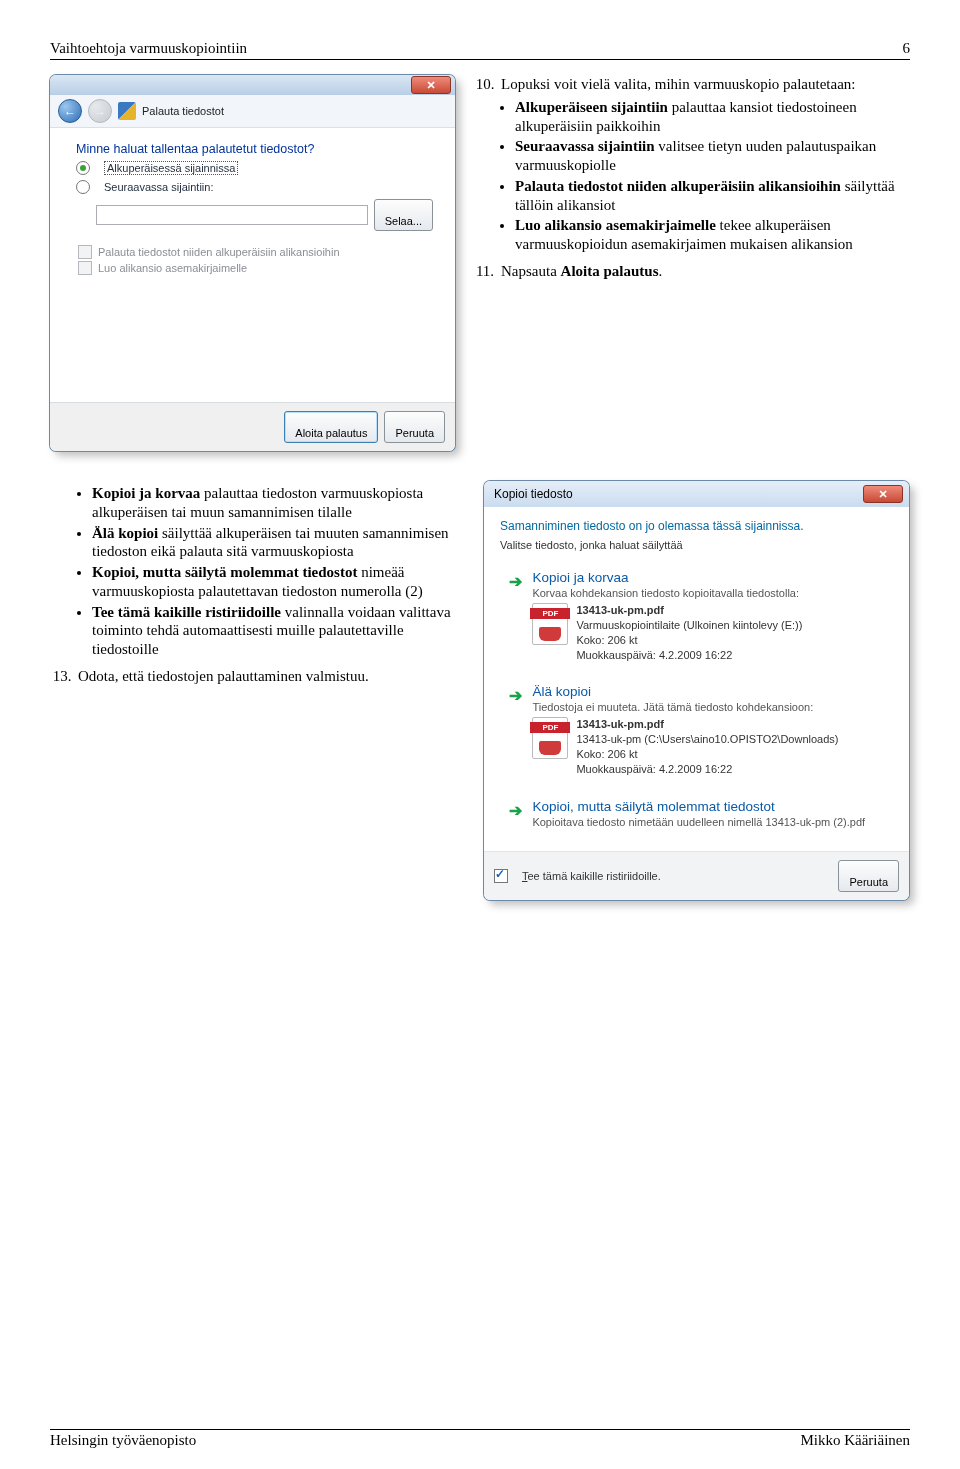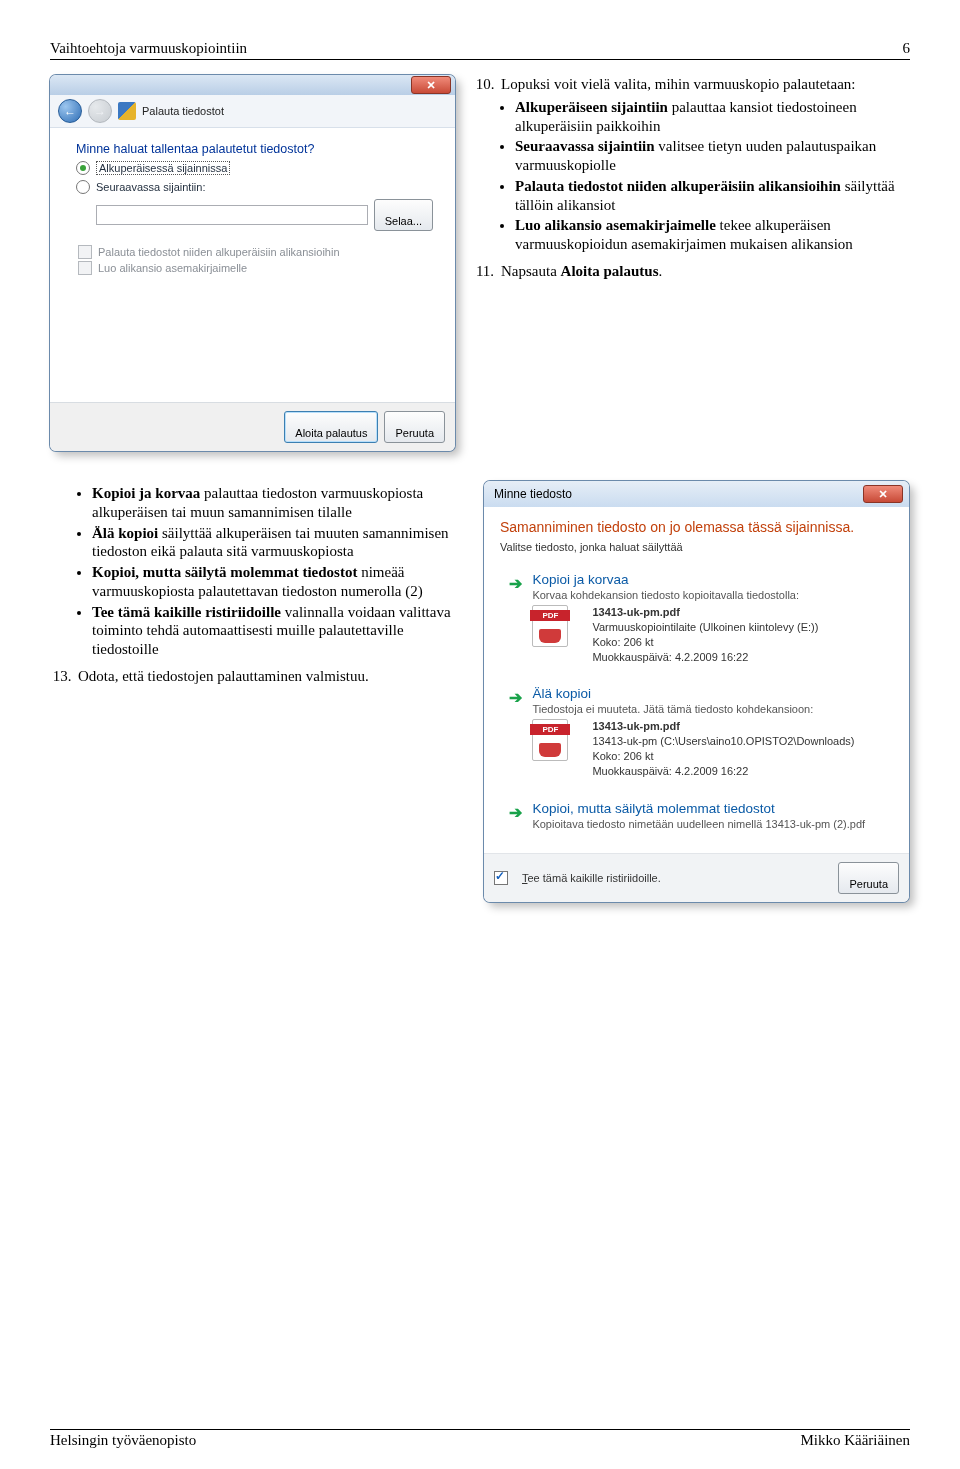--- a/index.html
+++ b/index.html
@@ -74,21 +74,21 @@
   }
   .nav-circle.dis{ background: radial-gradient(circle at 30% 30%, #e6e9ec, #c7ccd1); border-color:#b4b9bf; color:#f0f2f5;}
   .nav-shield {
     width:18px;height:18px;
     background: linear-gradient(135deg,#3b78c2 0 50%,#e6b32a 50% 100%);
     border-radius:2px;
   }
   .nav-title{ font-size:11px; color:#222;}
   .dlg-body { padding: 14px 22px 10px 26px; background:#fff; min-height:250px;}
   .q{ color:#003399; font-size:12.5px; }
-  .radio-row{ display:flex; align-items:center; gap:6px; margin:5px 0;}
+  .radio-row{ display:flex; align-items:center; gap:14px; margin:5px 0;}
   .radio{
     width:12px;height:12px;border-radius:50%;
     border:1px solid #767676;background:#fff;flex-shrink:0;
     display:flex;align-items:center;justify-content:center;
   }
   .radio.checked::after{content:"";width:6px;height:6px;border-radius:50%;background:#39a239;}
   .radio-label.sel{ border:1px dotted #555; padding:0 2px;}
   .path-row{ display:flex; gap:6px; margin:4px 0 14px 20px; align-items:center;}
   .path-input{
     flex:1; height:18px; border:1px solid #abadb3; background:#fff;
@@ -124,33 +124,33 @@
     border-radius:6px;overflow:hidden;
     font-family:"Segoe UI",sans-serif;font-size:11px;color:#333;
     background:#fff;
   }
   .tb2{
     height:26px;background:linear-gradient(#e6eef7,#cadcf0);
     display:flex;justify-content:space-between;align-items:center;
     padding:0 6px 0 10px;color:#000;font-size:12px;
   }
   .d2-body{padding:12px 16px 8px 16px;}
-  .d2-head{ color:#c2410c; font-size:14px; margin-bottom:6px;}
+  .d2-head{ color:#0369a1; font-size:12px; margin-bottom:6px;}
   .d2-sub{ color:#333; margin-bottom:12px;}
   .option{
     border:1px solid transparent;border-radius:3px;
     padding:6px 8px 8px 8px; display:flex; gap:10px; align-items:flex-start;
     margin-bottom:6px;
   }
   .arrow{
     color:#19a24a;font-size:16px;font-weight:bold;margin-top:2px;flex-shrink:0;
   }
   .opt-title{ color:#0a5aa6; font-size:13.5px; margin-bottom:2px;}
   .opt-sub{ color:#555; font-size:11px; margin-bottom:4px;}
-  .file-block{display:flex;gap:24px;margin-top:4px;}
+  .file-block{display:flex;gap:8px;margin-top:4px;}
   .pdf-icon{
     width:34px;height:40px;flex-shrink:0;position:relative;
     background:#fff;border:1px solid #bbb;border-radius:2px;
   }
   .pdf-icon::before{
     content:"PDF";position:absolute;top:4px;left:-3px;right:-3px;
     background:#c8232c;color:#fff;font-size:8px;text-align:center;
     padding:1px 0;font-weight:bold;
   }
   .pdf-icon::after{
@@ -258,21 +258,21 @@
       <ol>
         <li class="num">
           <span class="n">13.</span>
           <span>Odota, että tiedostojen palauttaminen valmistuu.</span>
         </li>
       </ol>
     </div>
 
     <div class="win-dialog2">
       <div class="tb2">
-        <span>Minne tiedosto</span>
+        <span>Kopioi tiedosto</span>
         <div class="close-btn">✕</div>
       </div>
       <div class="d2-body">
         <div class="d2-head">Samanniminen tiedosto on jo olemassa tässä sijainnissa.</div>
         <div class="d2-sub">Valitse tiedosto, jonka haluat säilyttää</div>
 
         <div class="option">
           <span class="arrow">➔</span>
           <div>
             <div class="opt-title">Kopioi ja korvaa</div>

